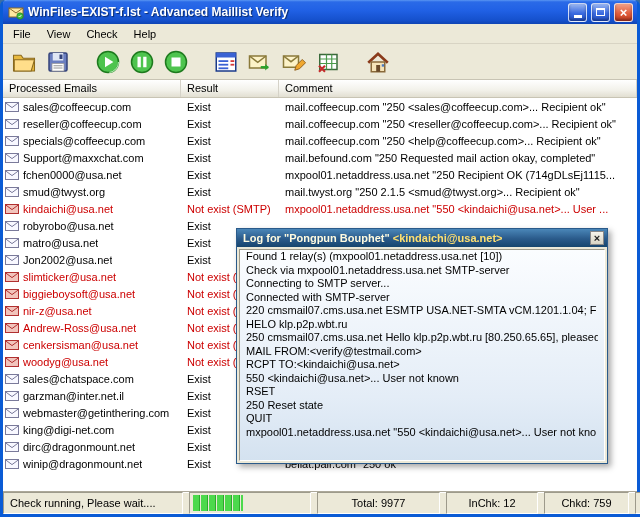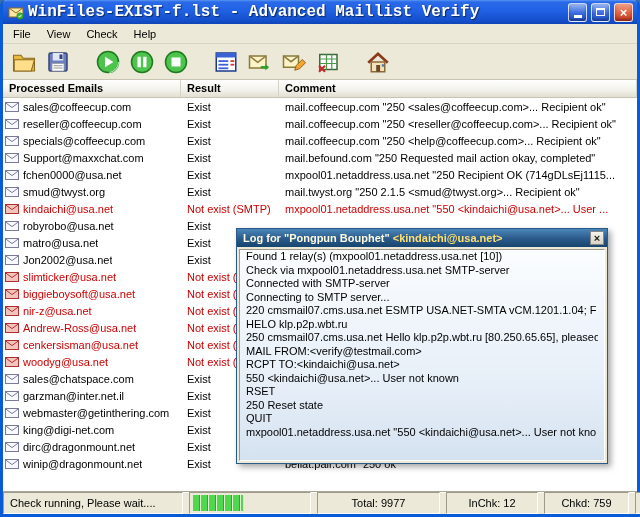--- a/index.html
+++ b/index.html
@@ -9,22 +9,22 @@
   .window { width:640px; height:517px; display:flex; flex-direction:column;
     border:3px solid #0a5bd5; border-top:none; background:#ece9d8;
     border-radius:6px 6px 0 0; }
 
   
   .titlebar { flex:none; height:24px; display:flex; align-items:center; gap:4px;
     padding:0 4px 0 5px; border-radius:4px 4px 0 0;
     background:linear-gradient(180deg,#5a96f2 0%,#2a6ae8 8%,#2060e4 45%,#1550cc 85%,#0f44b4 100%); }
   .app-icon { width:16px; height:16px; flex:none; display:inline-flex; }
   .app-icon svg { width:100%; height:100%; }
-  .title-text { flex:1; color:#fff; font-weight:bold; font-size:16px;
-    text-shadow:1px 1px 1px #0a2a6a; white-space:nowrap; overflow:hidden;font-family:Liberation Mono, monospace; }
+  .title-text { flex:1; color:#fff; font-weight:bold; font-size:12px;
+    text-shadow:1px 1px 1px #0a2a6a; white-space:nowrap; overflow:hidden; }
   .tb-btn { width:19px; height:19px; flex:none; border-radius:3px; border:1px solid rgba(255,255,255,.75);
     display:flex; align-items:center; justify-content:center; cursor:pointer;
     color:#fff; font-weight:bold; box-shadow:inset 0 -2px 3px rgba(0,0,30,.35); }
   .tb-btn.min, .tb-btn.max { background:linear-gradient(180deg,#9ab6f0,#3a6ae0 55%,#2452c4); }
   .tb-btn.close { background:linear-gradient(180deg,#f0a088,#e25e3e 55%,#c03a1a); font-size:13px; line-height:1; }
   .glyph-min { width:8px; height:3px; background:#fff; margin-top:9px; }
   .glyph-max { width:9px; height:8px; border:1px solid #fff; border-top:2px solid #fff; }
 
   
   .menubar { flex:none; height:20px; display:flex; align-items:center; padding-left:2px;
@@ -37,21 +37,21 @@
   .tool-btn { width:30px; height:30px; border:none; background:transparent; cursor:pointer;
     display:flex; align-items:center; justify-content:center; }
   .tool-icon { width:24px; height:24px; display:inline-flex; }
   .tool-icon svg { width:100%; height:100%; }
   .tb-sep { width:12px; height:100%; flex:none; }
 
   
   .table-area { flex:1; position:relative; display:flex; flex-direction:column;
     background:#fff; overflow:hidden; }
   .thead { flex:none; height:18px; display:flex; background:linear-gradient(180deg,#ffffff,#f2f1ea 60%,#e2dfd2);
-    border-bottom:1px solid #c8c4b4;font-weight:bold; }
+    border-bottom:1px solid #c8c4b4; }
   .hcell { padding:2px 4px 0 6px; border-right:1px solid #d5d2c8; white-space:nowrap;
     overflow:hidden; cursor:pointer; color:#000; }
   .c1 { width:178px; flex:none; }
   .c2 { width:98px; flex:none; }
   .c3 { flex:1; min-width:0; }
   .tbody { flex:1; overflow:hidden; }
   .trow { height:17px; display:flex; align-items:center; cursor:default; }
   .cell { padding:0 4px 0 6px; white-space:nowrap; overflow:hidden; }
   .cell.c1 { display:flex; align-items:center; gap:4px; padding-left:2px; }
   .env-ic { width:14px; height:10px; flex:none; display:inline-flex; }
@@ -519,22 +519,22 @@
       </div>
 
     <div class="log-popup">
       <div class="log-header">
         <span class="log-title"><span>Log for "Pongpun Bouphet" </span><span class="log-title-email">&lt;kindaichi@usa.net&gt;</span></span>
         <span class="log-close">×</span>
       </div>
       <div class="log-body">
           <div class="log-line">Found 1 relay(s) (mxpool01.netaddress.usa.net [10])</div>
           <div class="log-line">Check via mxpool01.netaddress.usa.net SMTP-server</div>
+          <div class="log-line">Connecting to SMTP server...</div>
           <div class="log-line">Connected with SMTP-server</div>
-          <div class="log-line">Connecting to SMTP server...</div>
           <div class="log-line">220 cmsmail07.cms.usa.net ESMTP USA.NET-SMTA vCM.1201.1.04; F</div>
           <div class="log-line">HELO klp.p2p.wbt.ru</div>
           <div class="log-line">250 cmsmail07.cms.usa.net Hello klp.p2p.wbt.ru [80.250.65.65], pleased</div>
           <div class="log-line">MAIL FROM:&lt;verify@testmail.com&gt;</div>
           <div class="log-line">RCPT TO:&lt;kindaichi@usa.net&gt;</div>
           <div class="log-line">550 &lt;kindaichi@usa.net&gt;... User not known</div>
           <div class="log-line">RSET</div>
           <div class="log-line">250 Reset state</div>
           <div class="log-line">QUIT</div>
           <div class="log-line">mxpool01.netaddress.usa.net "550 &lt;kindaichi@usa.net&gt;... User not kno</div>

